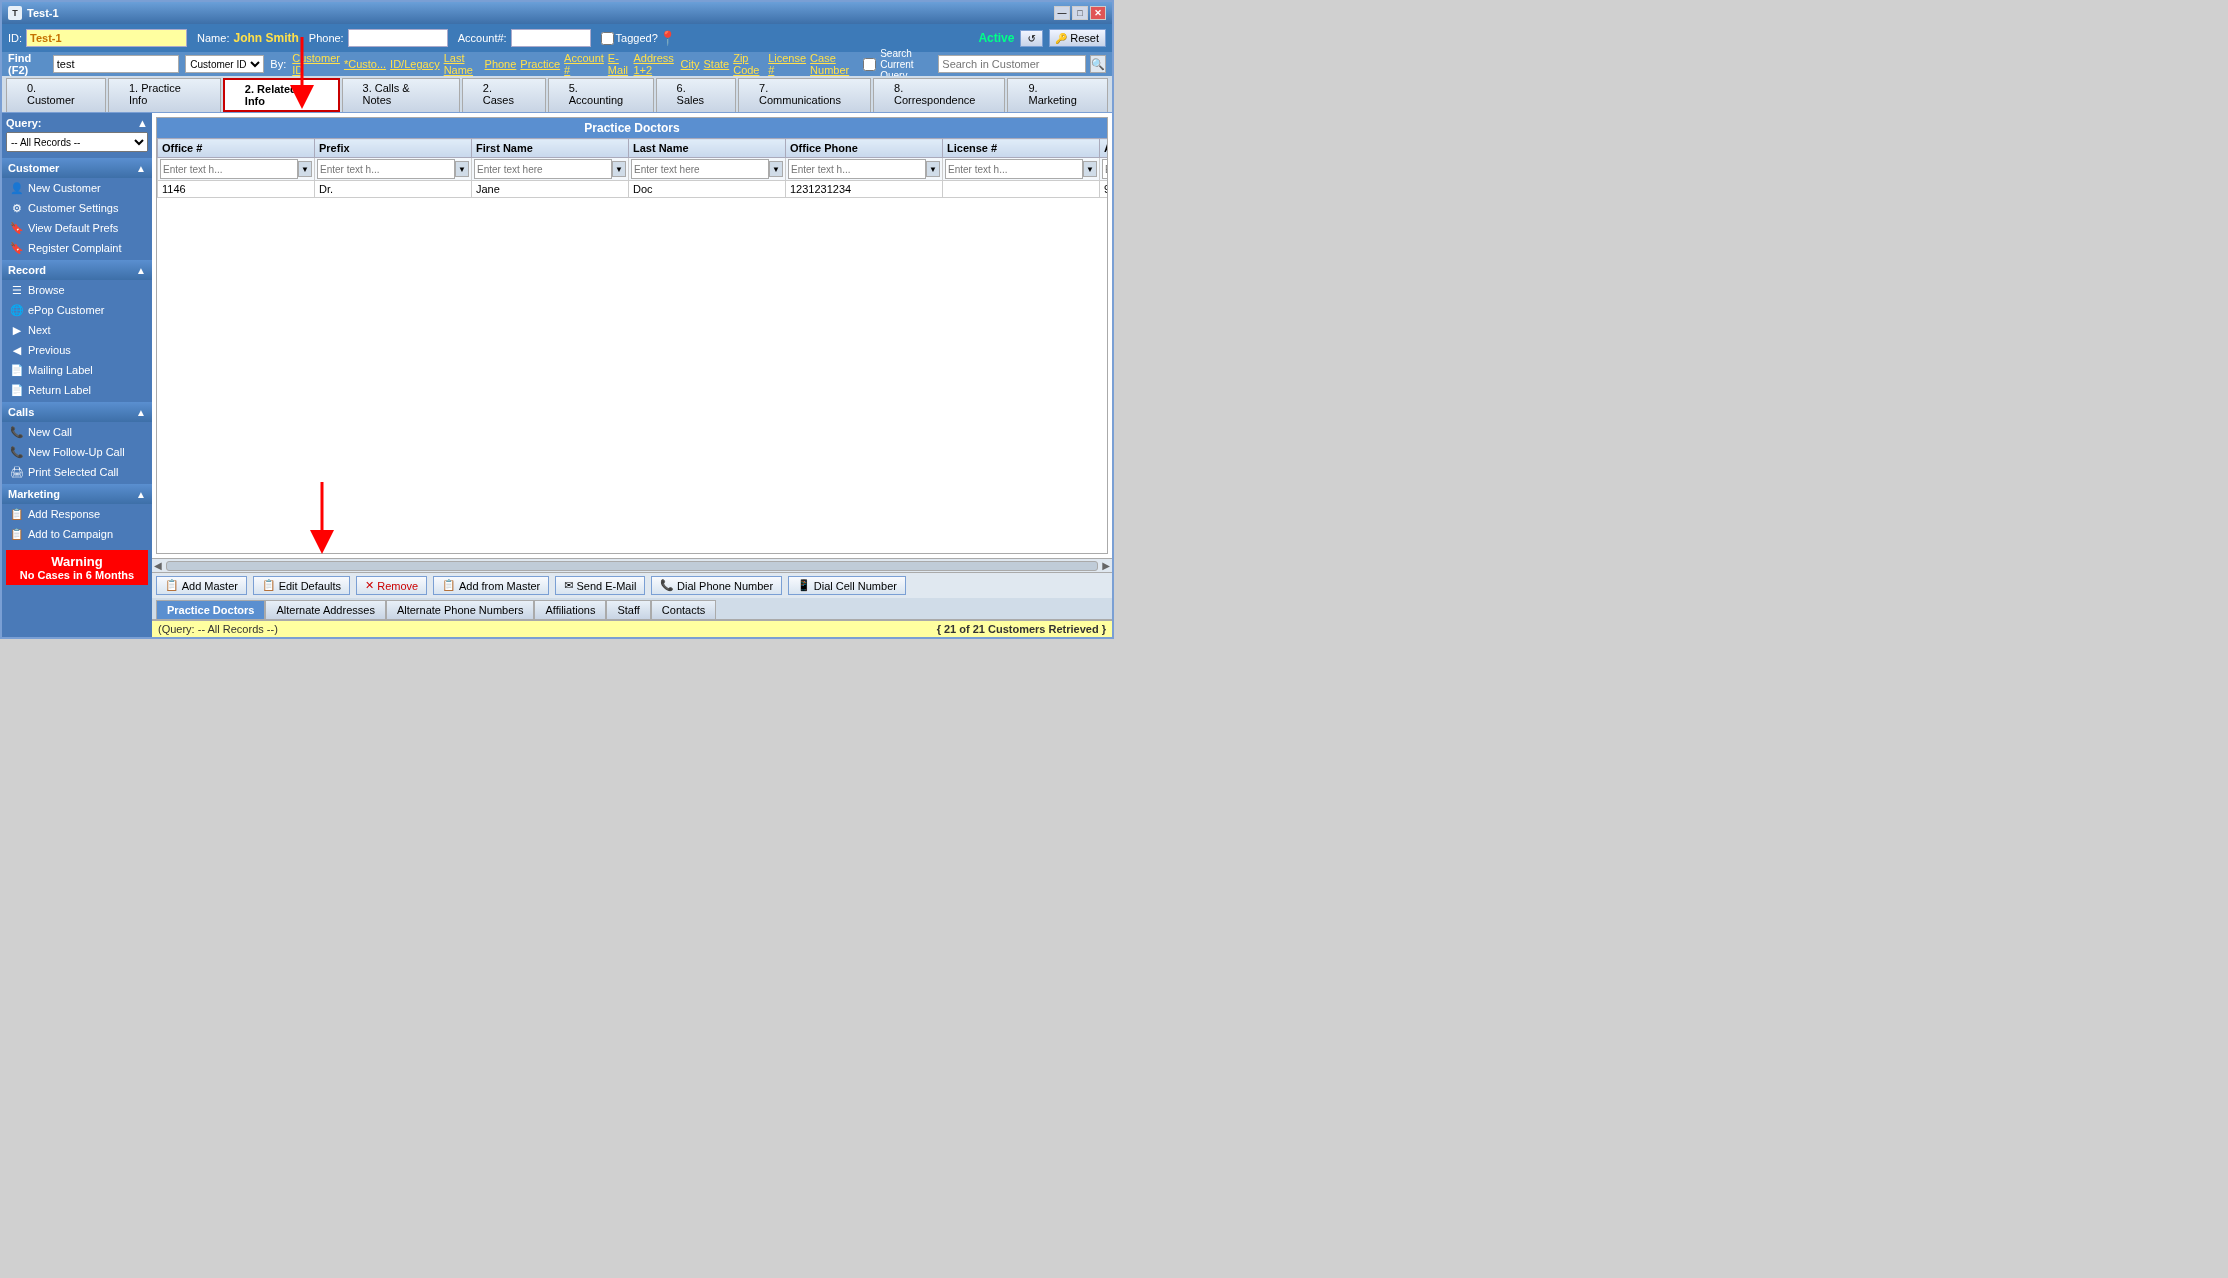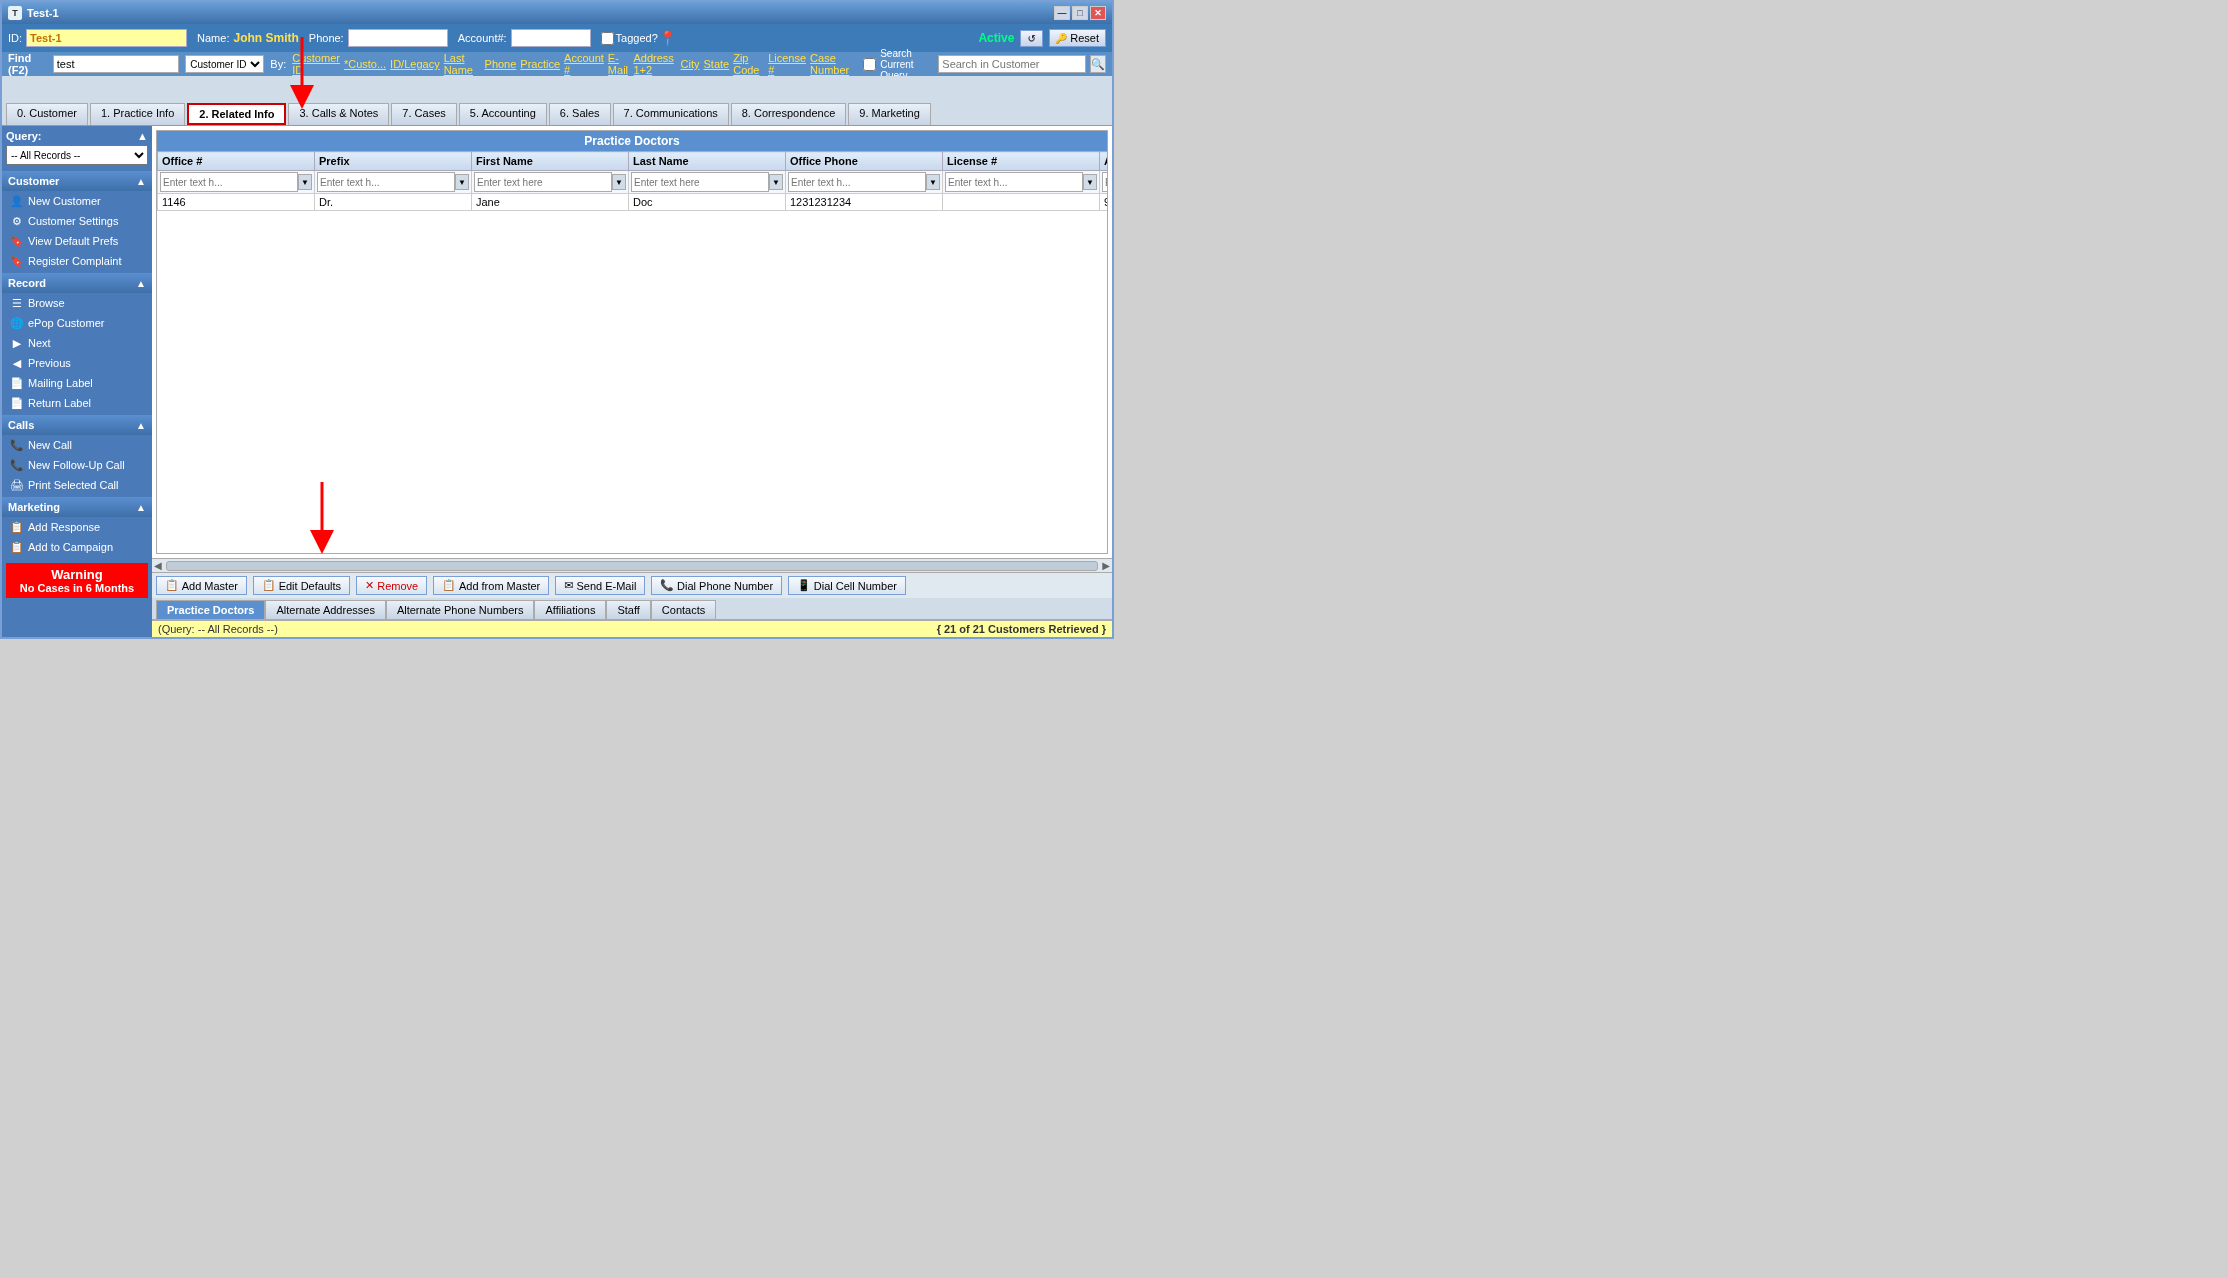--- a/index.html
+++ b/index.html
@@ -37,21 +37,21 @@
     .find-by { color: #fff; }
     .find-nav-items { display: flex; gap: 4px; align-items: center; }
     .find-nav-item { color: #ffe04a; cursor: pointer; font-size: 11px; text-decoration: underline; }
     .search-wrap { margin-left: auto; display: flex; align-items: center; gap: 4px; }
     .search-label { color: #fff; font-size: 10px; }
     .search-input { height: 18px; padding: 1px 3px; font-size: 11px; border: 1px solid #aaa; width: 148px; }
     .search-btn { height: 18px; width: 20px; border: 1px solid #aaa; background: #e0e8f0; cursor: pointer; font-size: 11px; }
 
     
     .tabs { display: flex; background: #d0dce8; padding: 2px 4px 0; border-bottom: 1px solid #7a9fd4; gap: 2px; }
-    .tab { padding: 3px 10px; border: 1px solid #aaa; background: linear-gradient(to bottom, #e8f0f8, #c8d4e4); cursor: pointer; font-size: 11px; border-bottom: none; margin-top: 25px; }
+    .tab { padding: 3px 20px; border: 1px solid #aaa; background: linear-gradient(to bottom, #e8f0f8, #c8d4e4); cursor: pointer; font-size: 11px; border-bottom: none; }
     .tab.active { background: #fff; border: 2px solid #c80000; font-weight: bold; z-index: 1; }
 
     
     .main { display: flex; flex: 1; overflow: hidden; }
 
     
     .sidebar { width: 150px; background: #4a7ab8; flex-shrink: 0; overflow-y: auto; }
     .sidebar-section-header { background: linear-gradient(to bottom, #5a8fd0, #3d6fa8); color: #fff; font-weight: bold; padding: 4px 6px; display: flex; justify-content: space-between; align-items: center; margin-top: 2px; }
     .sidebar-section-arrow { font-size: 10px; }
     .sidebar-item { padding: 3px 8px; color: #fff; cursor: pointer; display: flex; align-items: center; gap: 4px; font-size: 11px; }
@@ -178,21 +178,21 @@
       <input class="search-input" type="text" placeholder="Search in Customer" style="">
       <button class="search-btn">🔍</button>
     </div>
   </div>
 
   <div class="tabs">
     <div class="tab">0. Customer</div>
     <div class="tab">1. Practice Info</div>
     <div class="tab active">2. Related Info</div>
     <div class="tab">3. Calls &amp; Notes</div>
-    <div class="tab">7. Cases</div>
+    <div class="tab">2. Cases</div>
     <div class="tab">5. Accounting</div>
     <div class="tab">6. Sales</div>
     <div class="tab">7. Communications</div>
     <div class="tab">8. Correspondence</div>
     <div class="tab">9. Marketing</div>
   </div>
 
   <div class="main">
 
     <div class="sidebar">

